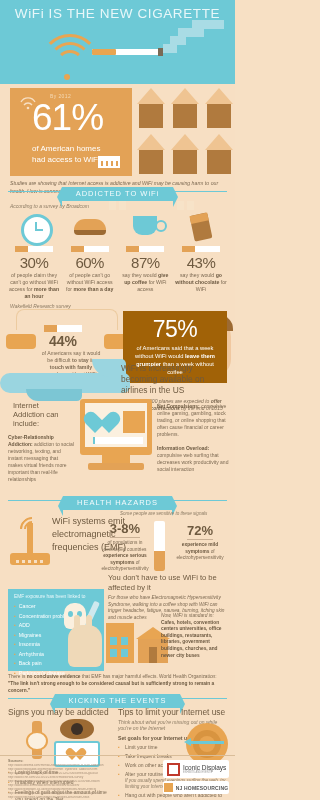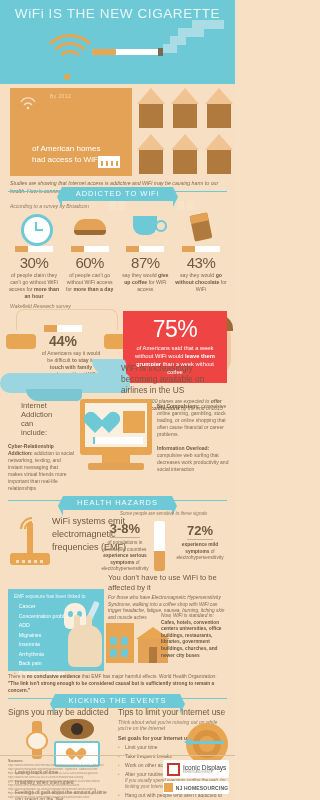--- a/index.html
+++ b/index.html
@@ -91,21 +91,21 @@
   .hands{position:absolute;left:6px;top:26px;width:128px;height:26px;}
   .hand{position:absolute;width:30px;height:15px;background:#e8a552;border-radius:4px;top:5px;}
   .hl{left:0;} .hr{right:0;}
   .phone44{position:absolute;left:40px;top:22px;width:46px;text-align:center;}
   .phone44 .bar{width:38px;height:7px;background:#fff;margin:0 auto;position:relative;}
   .phone44 .bar:before{content:"";position:absolute;left:0;top:0;width:13px;height:7px;background:#e3a256;}
   .p44{font-size:14px;color:#6e5a40;font-weight:700;margin-top:1px;}
   .t44{font-size:5.2px;color:#7d6a53;line-height:7px;width:62px;margin:1px auto 0;}
   .cord{position:absolute;left:16px;top:6px;width:100px;height:20px;border:1px solid #eccba0;
     border-bottom:none;border-radius:8px 8px 0 0;}
-  .box75{position:absolute;right:8px;top:8px;width:104px;height:72px;background:#ef4444;}
+  .box75{position:absolute;right:8px;top:8px;width:104px;height:72px;background:#a16207;}
   .p75{font-size:23px;color:#fff;font-weight:300;text-align:center;margin-top:5px;letter-spacing:-.5px;}
   .t75{font-size:5.8px;color:#fff;line-height:8px;text-align:center;padding:1px 8px 0;}
   .t75 b{font-weight:700;}
   .oldman{position:absolute;right:0;top:10px;width:56px;height:70px;}
   .om-head{position:absolute;left:4px;top:6px;width:48px;height:58px;background:#f0c8a0;border-radius:18px;}
   .om-hair{position:absolute;left:2px;top:2px;width:52px;height:16px;background:#9c6a33;border-radius:14px 14px 0 0;}
   .om-glass{position:absolute;width:14px;height:12px;border:2px solid #4e4134;border-radius:50%;
     top:26px;background:#6dc9d6;}
   .om-mouth{position:absolute;left:20px;top:48px;width:16px;height:6px;border:1.5px solid #c08a60;
     border-bottom:none;border-radius:8px 8px 0 0;}
@@ -128,21 +128,21 @@
   .mon-base{position:absolute;left:8px;top:64px;width:56px;height:7px;background:#e3a256;border-radius:2px;}
   .heart{position:absolute;left:10px;top:10px;width:26px;height:22px;}
   .heart:before,.heart:after{content:"";position:absolute;width:14px;height:20px;background:#6dc9d6;
     border-radius:8px 8px 0 0;top:0;}
   .heart:before{left:0;transform:rotate(-45deg);transform-origin:0 100%;}
   .heart:after{left:0;transform:rotate(45deg);transform-origin:100% 100%;}
   .calblk{position:absolute;left:38px;top:8px;width:22px;height:22px;background:#e8a552;}
   .searchbar{position:absolute;left:8px;top:34px;width:48px;height:7px;background:#fff;border-left:2px solid #6dc9d6;}
   .col-left{position:absolute;left:8px;top:2px;width:66px;}
   .col-right{position:absolute;right:6px;top:4px;width:72px;}
-  .ia-head{font-size:7.6px;color:#6e5a40;margin:0 13px 6px;font-weight:400;}
+  .ia-head{font-size:7.6px;color:#6e5a40;margin:0 5px 6px;font-weight:400;}
   .ia-p{font-size:5px;color:#7d6a53;line-height:7px;margin:0 0 7px;}
   .ia-p b{color:#6b5840;}
 
   
   .emf{position:relative;height:80px;}
   .router-big{position:absolute;left:10px;top:6px;width:40px;height:56px;}
   .rb-post{position:absolute;left:17px;top:8px;width:6px;height:32px;background:#e8a552;}
   .rb-base{position:absolute;left:0;top:38px;width:40px;height:12px;background:#e8a552;border-radius:3px;}
   .rb-base i{position:absolute;top:7px;width:3px;height:3px;background:#f7dfc3;}
   .rb-wave{position:absolute;border:2px solid #e8a552;border-radius:50%;
@@ -299,20 +299,21 @@
           <div class="win" style="left:84px;top:67px"></div>
         </div>
       <div class="house" style="left:102px;top:46px">
           <div class="roof"></div>
           <div class="body-h"></div>
           <div class="win" style="left:108px;top:67px"></div>
         </div>
     </div>
     <div class="stat61">
       <div class="by2012">By 2012</div>
+      <div class="big61">61%</div>
       <div class="t61">of American homes<br>had access to WiFi</div>
       <div class="router61">
         <i style="left:3px"></i>
           <i style="left:8px"></i>
           <i style="left:13px"></i>
           <i style="left:18px"></i>
       </div>
       <svg width="20" height="18" style="position:absolute;left:8px;top:4px">
         <path d="M3 10 A8 8 0 0 1 17 10" stroke="#f7dfc3" stroke-width="1.3" fill="none"></path>
         <path d="M6 13 A5 5 0 0 1 14 13" stroke="#f7dfc3" stroke-width="1.3" fill="none"></path>

